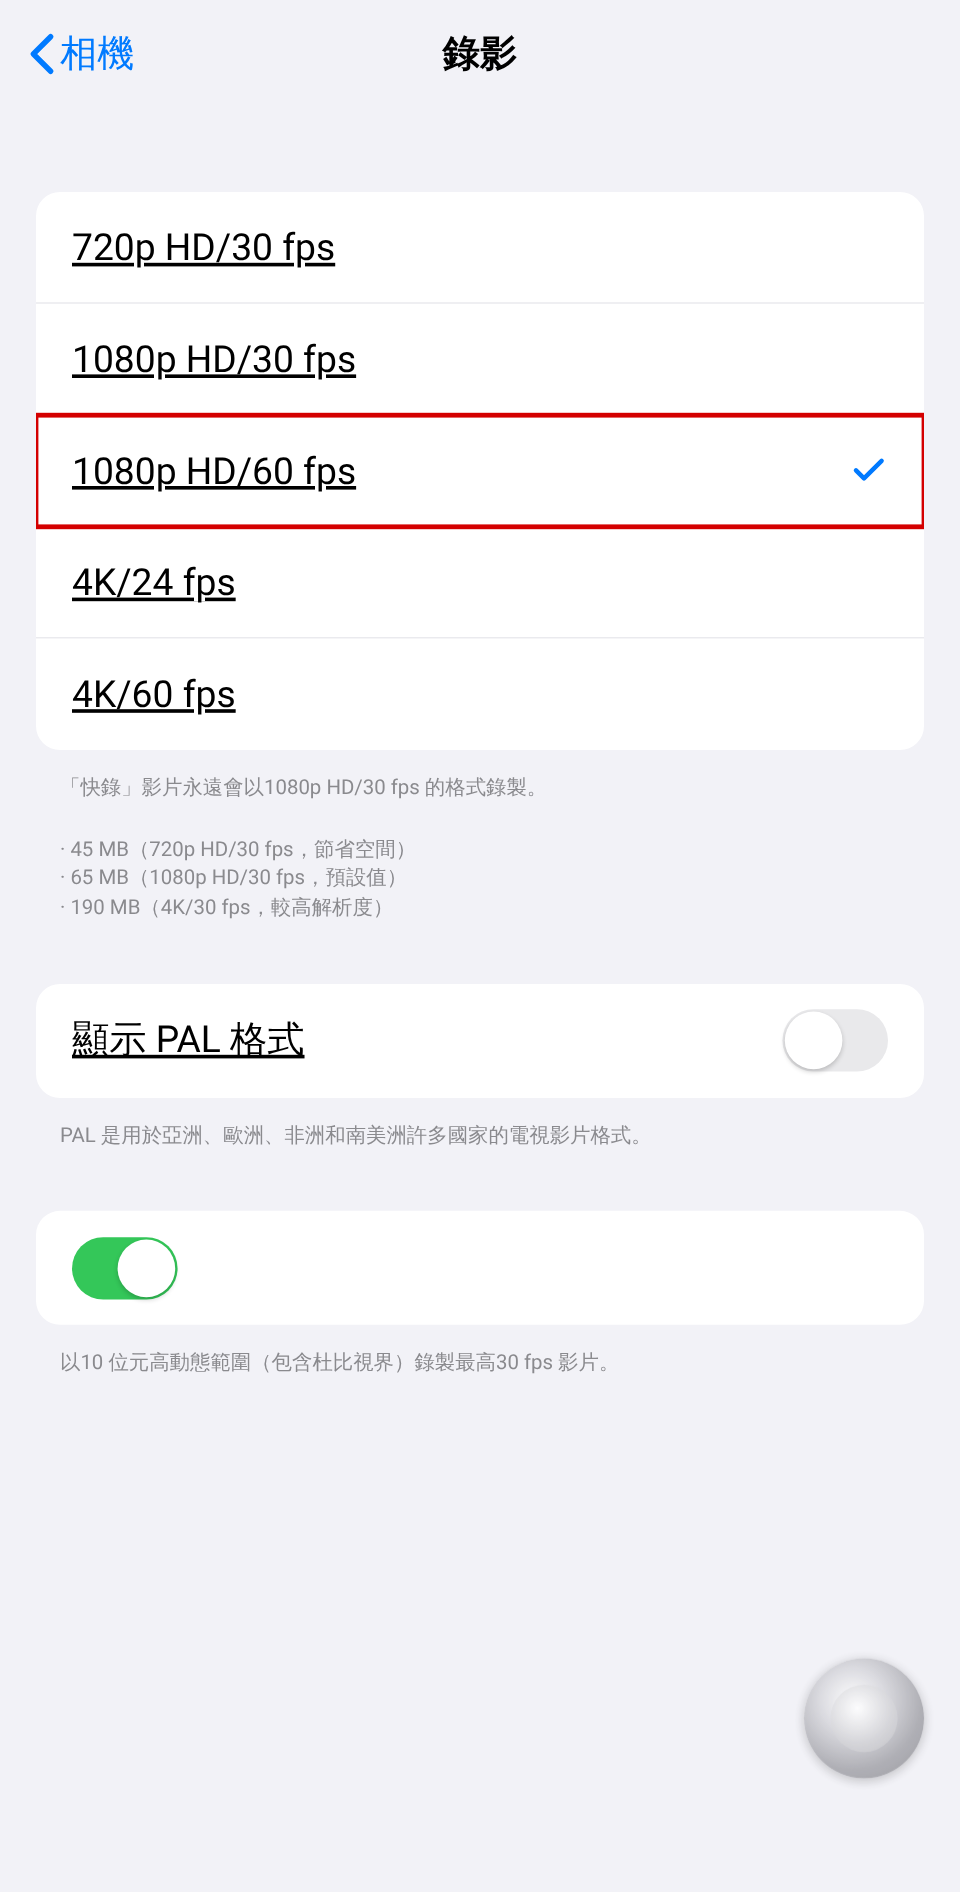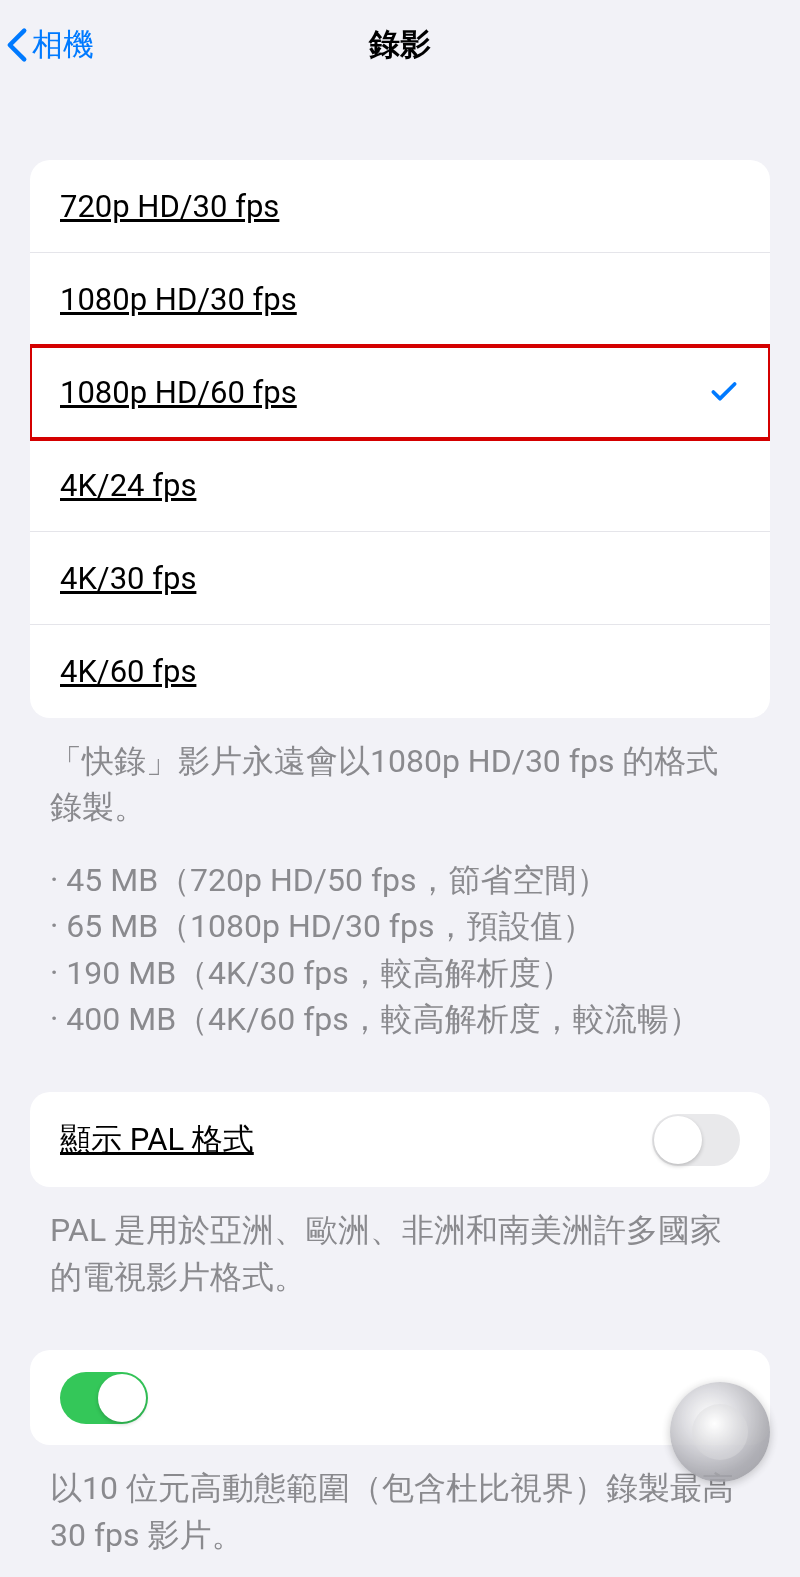--- a/index.html
+++ b/index.html
@@ -7,21 +7,21 @@
       font-family: -apple-system, BlinkMacSystemFont, "Segoe UI", Roboto, sans-serif;
       background: #f2f2f7;
       width: 800px;
       height: 1577px;
       overflow: hidden;
     }
     .navbar {
       display: flex;
       align-items: center;
       height: 90px;
-      padding: 0 6px;
+      padding: 0 24px;
       position: relative;
     }
     .back-button {
       display: flex;
       align-items: center;
       color: #007aff;
       font-size: 31px;
       font-weight: 400;
       cursor: pointer;
     }
@@ -60,21 +60,21 @@
     .check-icon { color: #007aff; }
     .highlighted {
       outline: 4px solid #d40000;
       outline-offset: -2px;
       position: relative;
       z-index: 2;
       gap: 13px;
     }
     .footer-text {
       margin: 20px 50px 0 50px;
-      font-size: 32px;
+      font-size: 17px;
       line-height: 1.45;
       color: #8a8a8e;
     }
     .footer-bullets {
       margin-top: 26px;
     }
     .footer-bullets .intro {
       margin-bottom: 2px;
     }
     .bullet {
@@ -147,35 +147,31 @@
     <div class="row highlighted">
       <span class="row-label">1080p HD/60 fps</span>
       <svg width="32" height="32" viewBox="0 0 24 24" class="check-icon">
         <path d="M4 12 L9 17 L20 6" stroke="#007aff" stroke-width="2.8" fill="none" stroke-linecap="round" stroke-linejoin="round"></path>
       </svg>
     </div>
     <div class="row">
       <span class="row-label">4K/24 fps</span>
     </div>
     <div class="row">
-      <span class="row-label">4K/30 fps</span>
-    </div>
-    <div class="row">
       <span class="row-label">4K/60 fps</span>
     </div>
   </div>
 
 <div class="footer-text">「快錄」影片永遠會以1080p HD/30 fps 的格式錄製。</div>
 
 <div class="footer-text footer-bullets">
   <div id="size-list">
-      <div class="bullet">· 45 MB（720p HD/50 fps，節省空間）</div>
+      <div class="bullet">· 45 MB（720p HD/30 fps，節省空間）</div>
       <div class="bullet">· 65 MB（1080p HD/30 fps，預設值）</div>
       <div class="bullet">· 190 MB（4K/30 fps，較高解析度）</div>
-      <div class="bullet">· 400 MB（4K/60 fps，較高解析度，較流暢）</div>
     </div>
 </div>
 
 <div class="section single tight">
   <div class="row">
     <span class="row-label">顯示 PAL 格式</span>
     <div class="toggle off">
         <div class="knob"></div>
       </div>
   </div>

